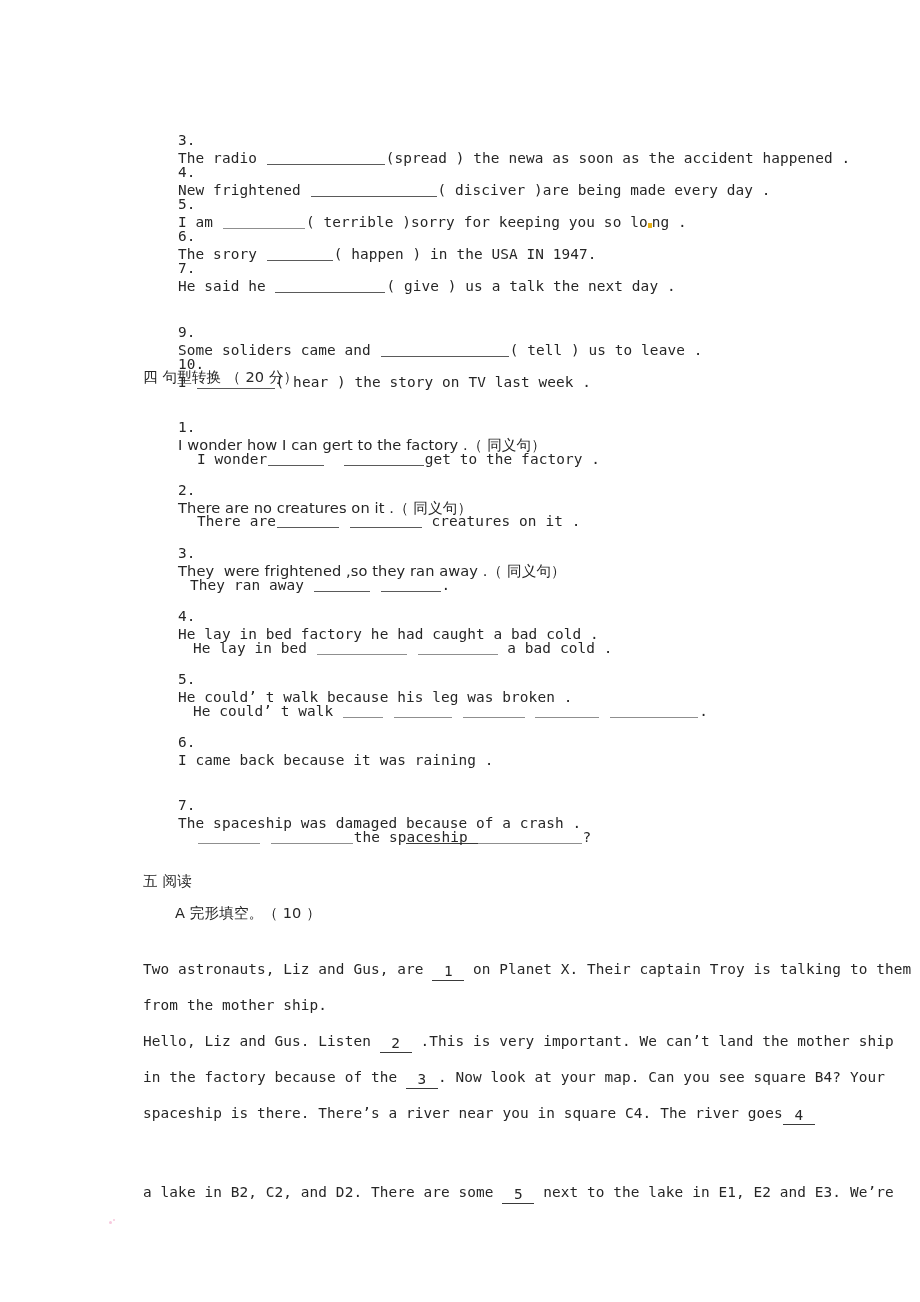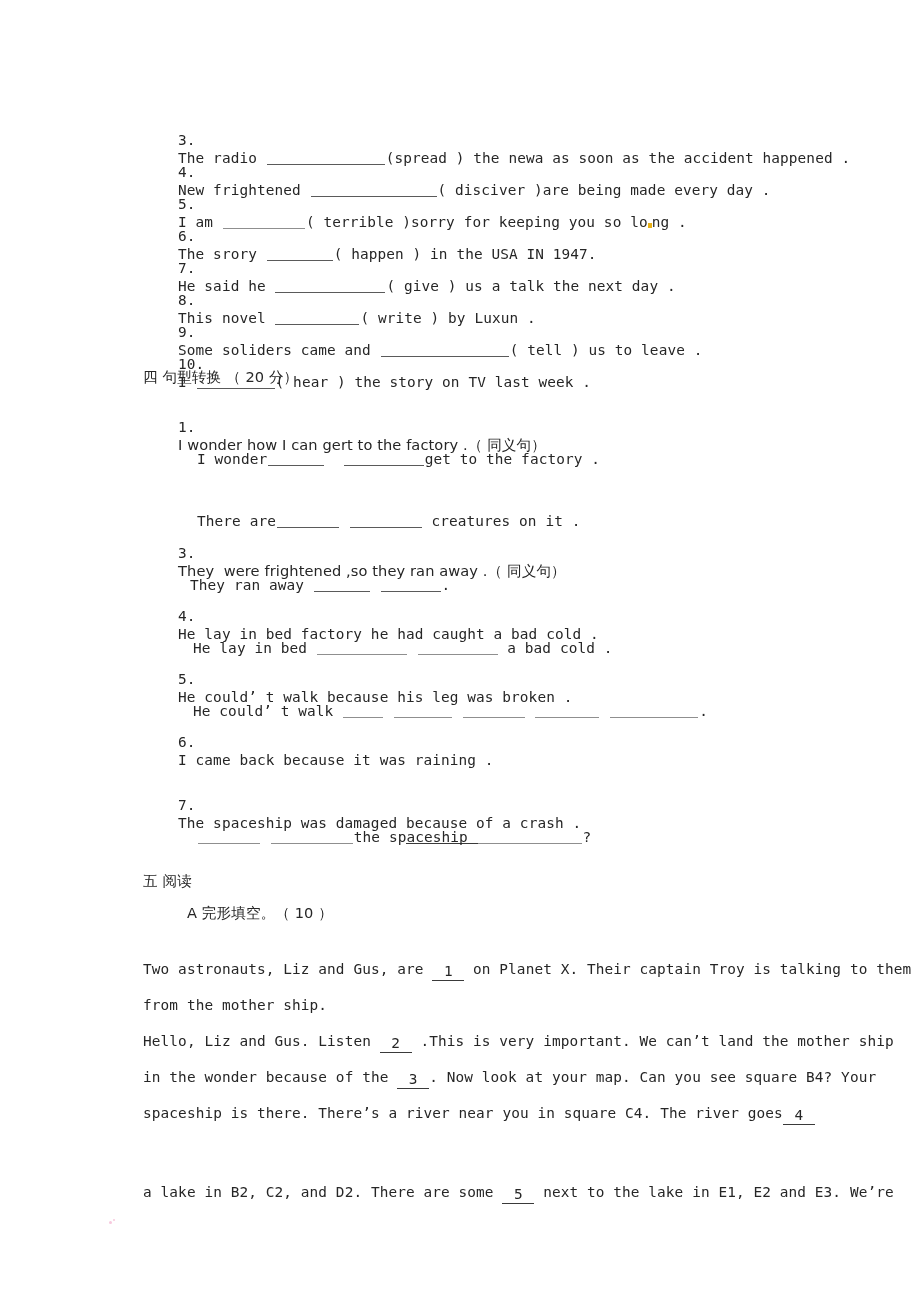--- a/index.html
+++ b/index.html
@@ -34,21 +34,21 @@
     color: #262626;
   }
 
   
   .item      { left: 143px; }
   
   .answer    { left: 162px; }
   
   .heading   { left: 143px; }
   
-  .subheading{ left: 175px; margin-left: 12px; }
+  .subheading{ left: 175px; }
   
   .passage   { left: 108px; font-size: 14.4px; }
 
   .cjk {
     font-family: "DejaVu Sans", "Liberation Sans", sans-serif;
     font-size: 14.6px;
   }
 
   
   .blank {
@@ -117,24 +117,20 @@
   <div class="line item" style="top:209px">
     <span>6.</span>
     <span>The srory </span><span class="blank" style="width:66px"></span><span>( happen ) in the USA IN 1947.</span>
   </div>
 
   <div class="line item" style="top:241px">
     <span>7.</span>
     <span>He said he </span><span class="blank" style="width:110px"></span><span>( give ) us a talk the next day .</span>
   </div>
 
-  <div class="line item" style="top:273px">
-    <span>8.</span>
-    <span>This novel </span><span class="blank" style="width:84px"></span><span>( write ) by Luxun .</span>
-  </div>
 
   <div class="line item" style="top:305px">
     <span>9.</span>
     <span>Some soliders came and </span><span class="blank" style="width:128px"></span><span>( tell ) us to leave .</span>
   </div>
 
   <div class="line item" style="top:337px">
     <span>10.</span>
     <span>I </span><span class="blank" style="width:78px"></span><span>( hear ) the story on TV last week .</span>
   </div>
@@ -142,20 +138,24 @@
   <div class="line heading cjk" style="top:368px">四 句型转换 （ 20 分）</div>
 
   <div class="line item" style="top:400px">
     <span>1.</span>
     <span class="cjk">I wonder how I can gert to the factory .（ 同义句）</span>
   </div>
   <div class="line answer" style="top:432px">
     <span>I wonder</span><span class="blank" style="width:56px"></span><span>  </span><span class="blank" style="width:80px"></span><span>get to the factory .</span>
   </div>
 
+  <div class="line item" style="top:463px">
+    <span>2.</span>
+    <span class="cjk">There are no creatures on it .（ 同义句）</span>
+  </div>
   <div class="line answer" style="top:494px">
     <span>There are</span><span class="blank" style="width:62px"></span><span> </span><span class="blank" style="width:72px"></span><span> creatures on it .</span>
   </div>
 
   <div class="line item" style="top:526px">
     <span>3.</span>
     <span class="cjk">They  were frightened ,so they ran away .（ 同义句）</span>
   </div>
   <div class="line" style="top:558px;left:155px">
     <span>They ran away </span><span class="blank" style="width:56px"></span><span> </span><span class="blank" style="width:60px"></span><span>.</span>
@@ -199,21 +199,21 @@
 
   <div class="line passage" style="top:978px">
     <span>from the mother ship.</span>
   </div>
 
   <div class="line passage" style="top:1014px">
     <span>Hello, Liz and Gus. Listen </span><span class="nblank">2</span><span> .This is very important. We can’t land the mother ship</span>
   </div>
 
   <div class="line passage" style="top:1050px">
-    <span>in the wonder because of the </span><span class="nblank">3</span><span>. Now look at your map. Can you see square B4? Your</span>
+    <span>in the factory because of the </span><span class="nblank">3</span><span>. Now look at your map. Can you see square B4? Your</span>
   </div>
 
   <div class="line passage" style="top:1086px">
     <span>spaceship is there. There’s a river near you in square C4. The river goes</span><span class="nblank">4</span>
   </div>
 
   <div class="line passage" style="top:1165px">
     <span>a lake in B2, C2, and D2. There are some </span><span class="nblank">5</span><span> next to the lake in E1, E2 and E3. We’re</span>
   </div>
 

